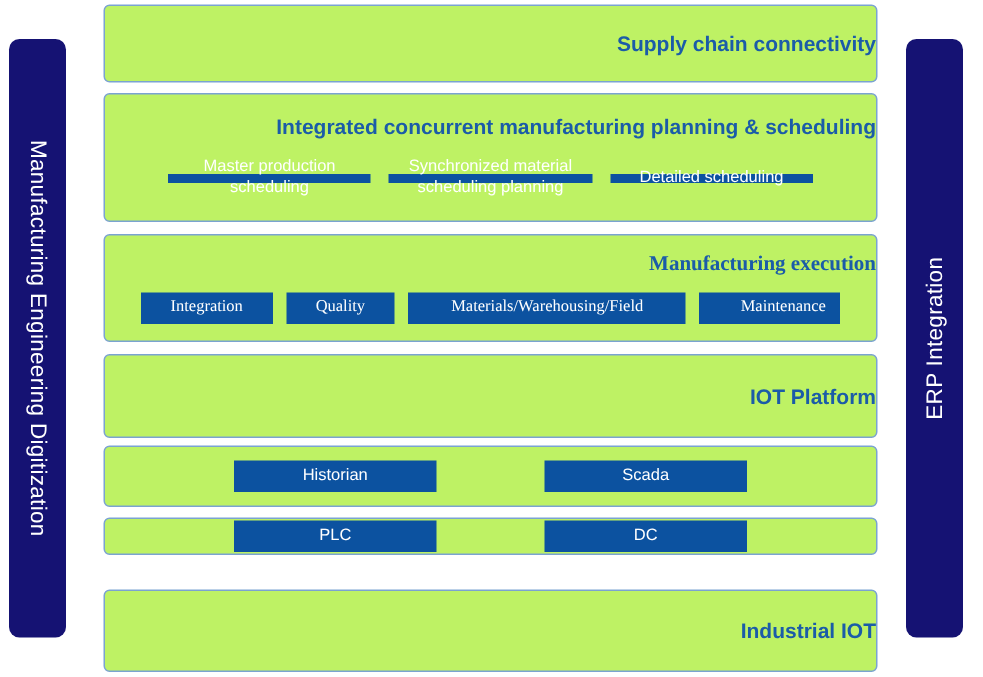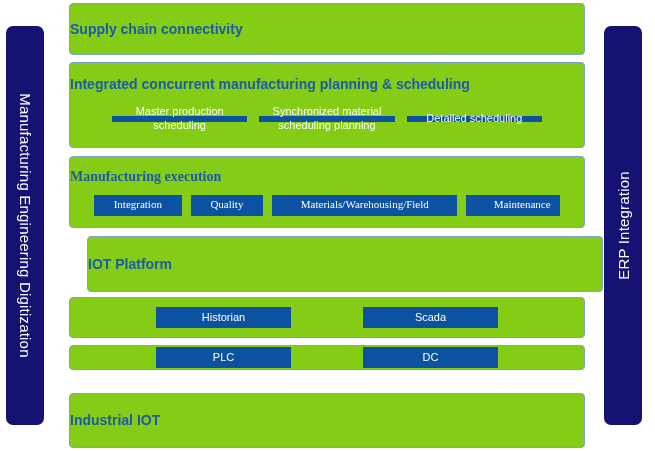--- a/index.html
+++ b/index.html
@@ -55,26 +55,26 @@
   #rail-right .rail-label {
     transform: rotate(-90deg);
   }
 
   
   .panel {
     position: absolute;
     left: 69px;
     width: 516px;
     box-sizing: border-box;
-    background: #84cc16;
+    background: #bef264;
     border: 1.4px solid #7ba3d1;
     border-radius: 4px;
     display: flex;
     flex-direction: column;
-    align-items: flex-start;
+    align-items: flex-end;
     justify-content: center;
   }
   .panel-title {
     color: #1b5ca8;
     font-size: 14px;
     font-weight: bold;
     text-align: center;
     line-height: 1.15;
   }
   .chip-row {
@@ -107,21 +107,21 @@
   #panel-planning .chip { flex: 1 1 0; }
   
   #panel-execution    { top: 156px; height: 72px; font-family: Liberation Serif, serif; }
   #panel-execution .panel-title { margin-top: 1px; margin-bottom: 9px; }
   #panel-execution .chip-row { gap: 9px; padding: 0 24px; height: 21px; }
   #panel-execution .chip-1 { width: 88px; }
   #panel-execution .chip-2 { width: 73px; }
   #panel-execution .chip-3 { width: 186px; }
   #panel-execution .chip-4 { width: 94px; padding-left: 24px; }
   
-  #panel-iot-platform { top: 236px; height: 56px; margin-left: 18px; }
+  #panel-iot-platform { top: 236px; height: 56px; }
   
   #panel-historian    { top: 297px; height: 41px; }
   #panel-historian .chip-row { gap: 72px; height: 21px; }
   #panel-historian .chip { width: 135px; }
   
   #panel-plc          { top: 345px; height: 25px; }
   #panel-plc .chip-row { gap: 72px; height: 21px; }
   #panel-plc .chip { width: 135px; }
   
   #panel-industrial-iot { top: 393px; height: 55px; }

